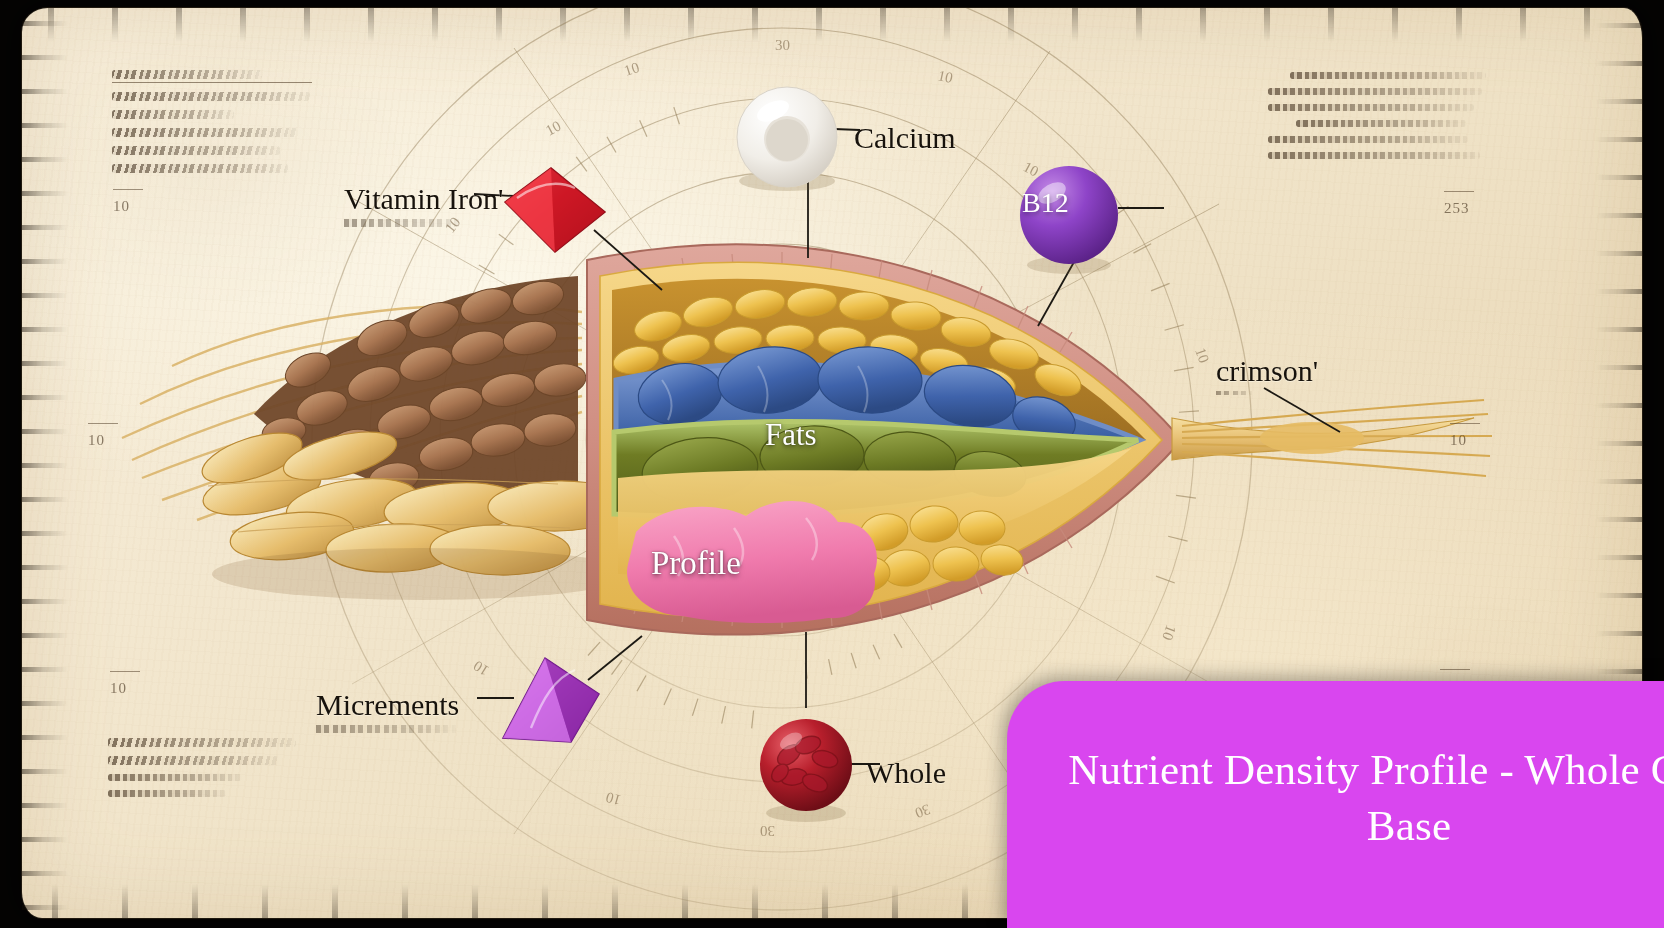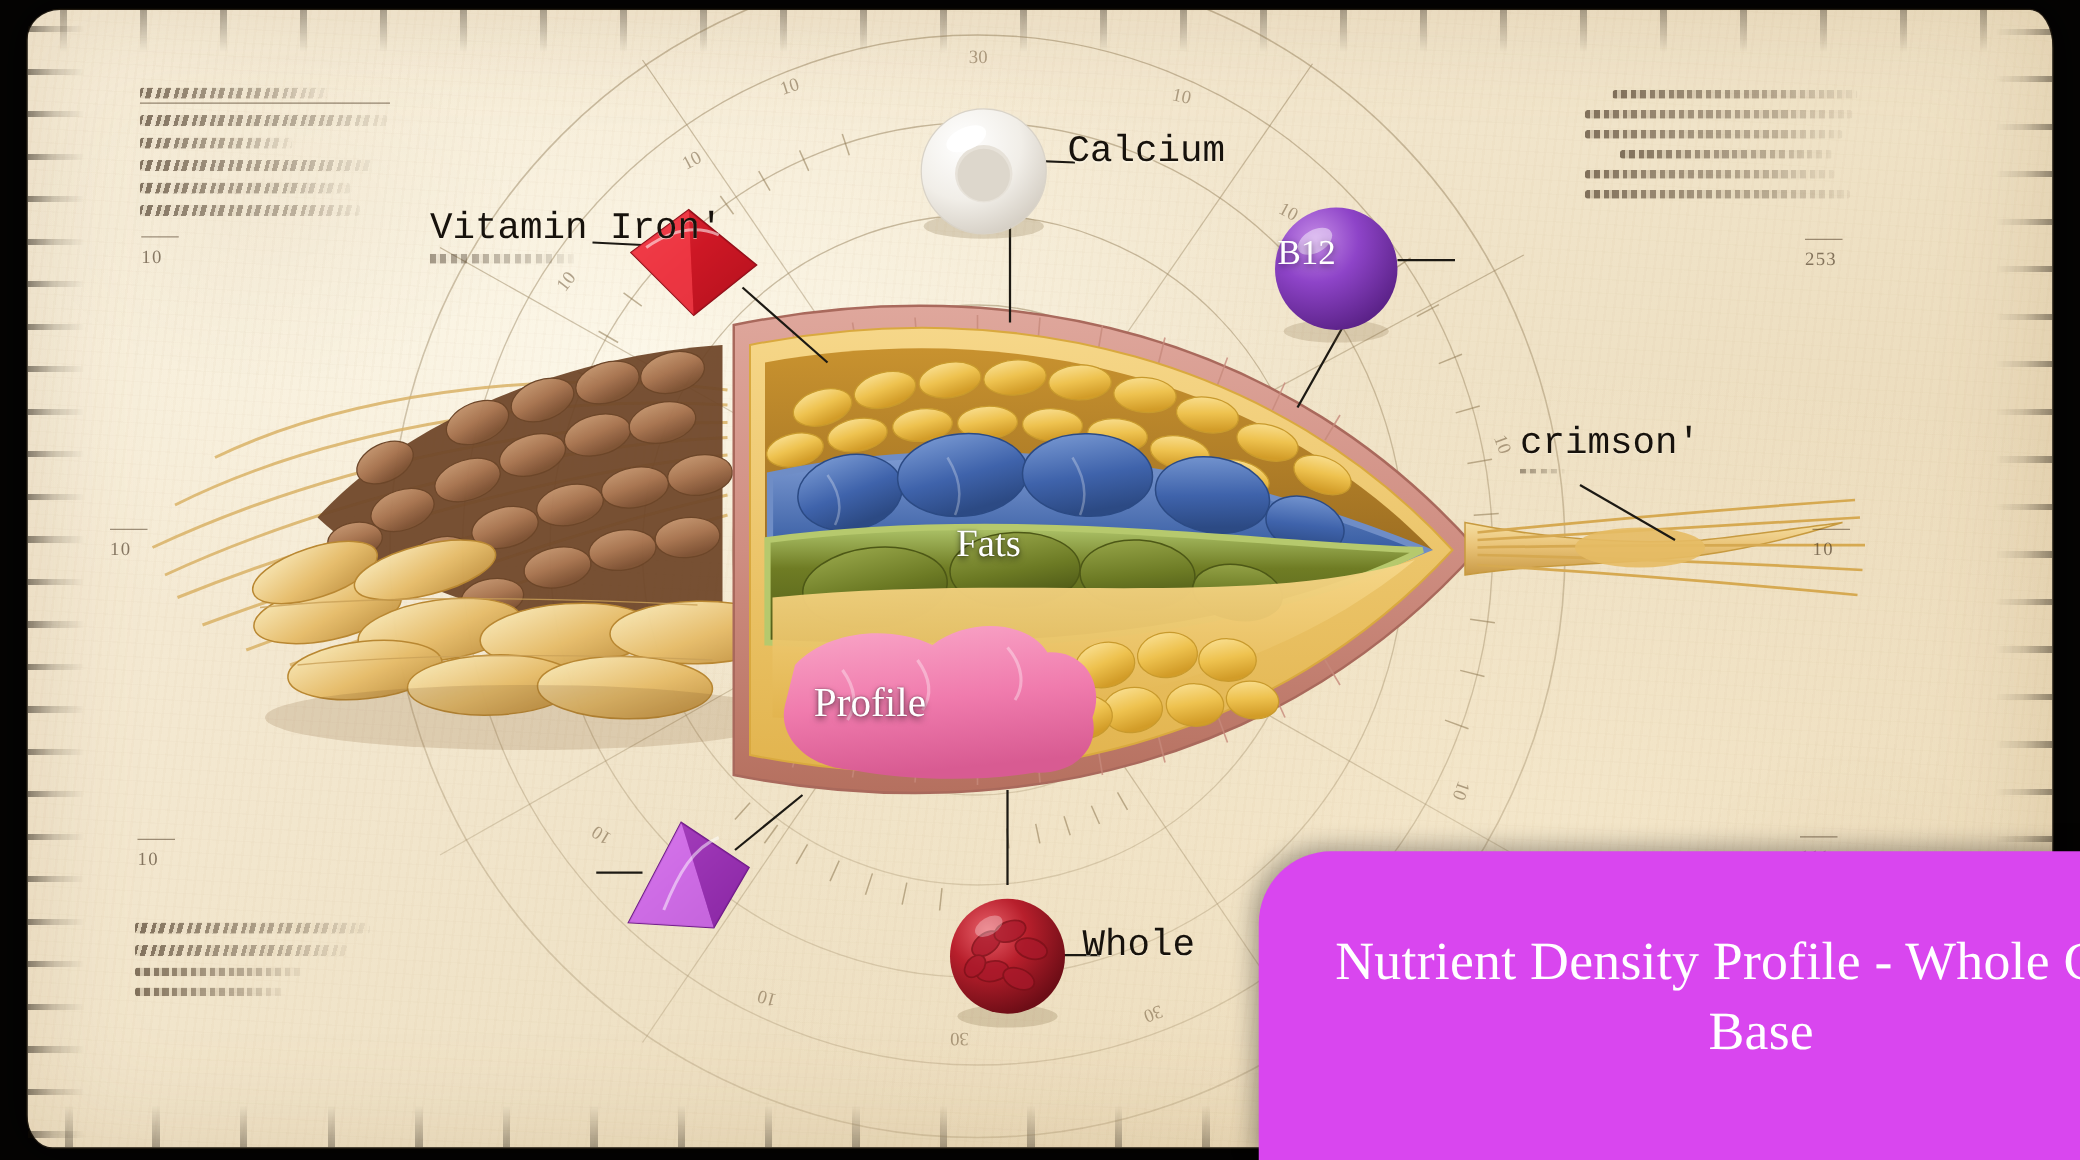--- a/index.html
+++ b/index.html
@@ -125,23 +125,24 @@
     filter: blur(0.5px);
   }
   .margin-num::before {
     content: ""; position: absolute; left: 0; top: -9px; width: 30px; height: 1px;
     background: rgba(70,50,28,0.5);
   }
 
   
   .callout { position: absolute; pointer-events: none; }
   .callout .title {
-    font-family: Liberation Mono, monospace;
+    font-family: Liberation Serif, serif;
     font-size: 30px; color: #17120c; white-space: nowrap;
     text-shadow: 0 1px 0 rgba(255,250,235,0.55);
+    margin-top: 16px;
   }
   .callout .sub {
     margin-top: 3px;
     height: 8px; width: 150px;
     background: linear-gradient(to right, rgba(60,45,28,0.45), rgba(60,45,28,0.18) 80%, rgba(60,45,28,0.02));
     -webkit-mask-image: repeating-linear-gradient(to right,#000 0 5px, rgba(0,0,0,.15) 5px 8px, #000 8px 13px, rgba(0,0,0,.05) 13px 17px);
             mask-image: repeating-linear-gradient(to right,#000 0 5px, rgba(0,0,0,.15) 5px 8px, #000 8px 13px, rgba(0,0,0,.05) 13px 17px);
     filter: blur(0.4px);
   }
 
@@ -645,20 +646,24 @@
   <div class="margin-num" style="left:110px; top:680px;">10</div>
   <div class="margin-num" style="left:1444px; top:200px;">253</div>
   <div class="margin-num" style="left:1450px; top:432px;">10</div>
   <div class="margin-num" style="left:1440px; top:678px;">111</div>
 
   <div class="callout" style="left:344px; top:166px;">
     <div class="title">Vitamin Iron'</div>
     <div class="sub" style="width:118px;"></div>
   </div>
 
+  <div class="callout" style="left:316px; top:672px;">
+    <div class="title">Micrements</div>
+    <div class="sub" style="width:140px;"></div>
+  </div>
 
   <div class="callout" style="left:854px; top:105px;">
     <div class="title">Calcium</div>
   </div>
 
 
   <div class="callout" style="left:1216px; top:338px;">
     <div class="title">crimson'</div>
     <div class="sub" style="width:36px; height:4px;"></div>
   </div>

